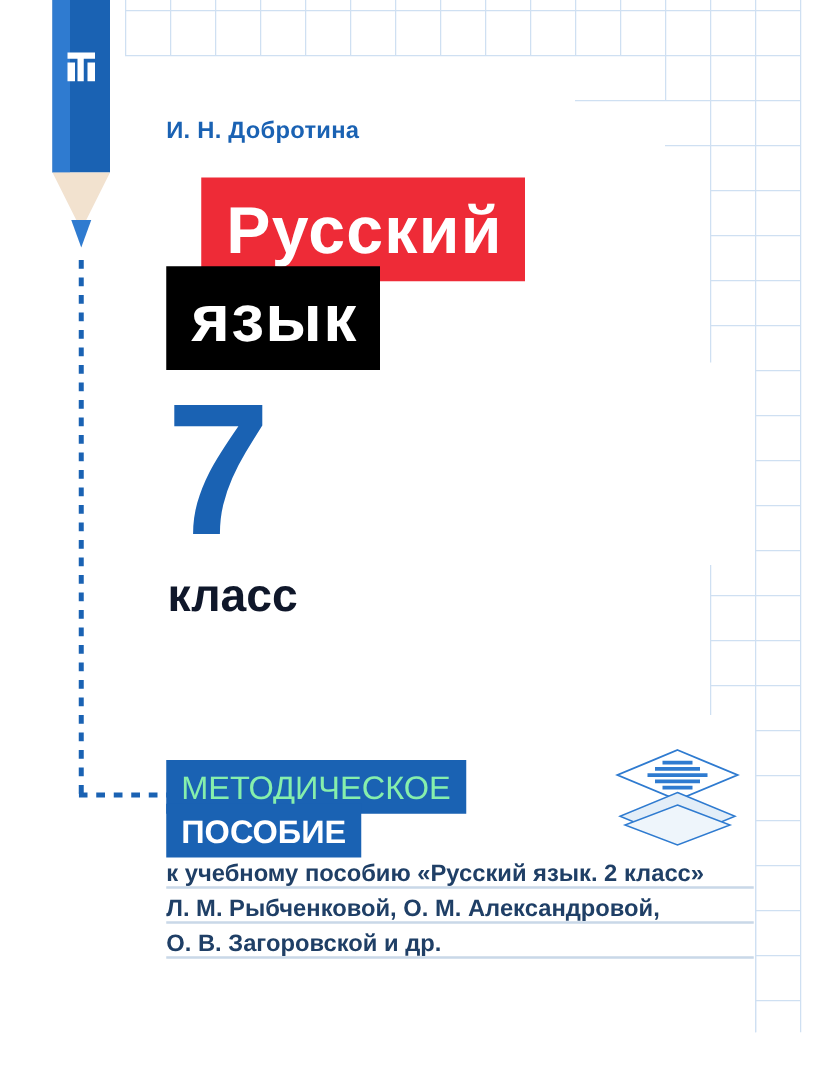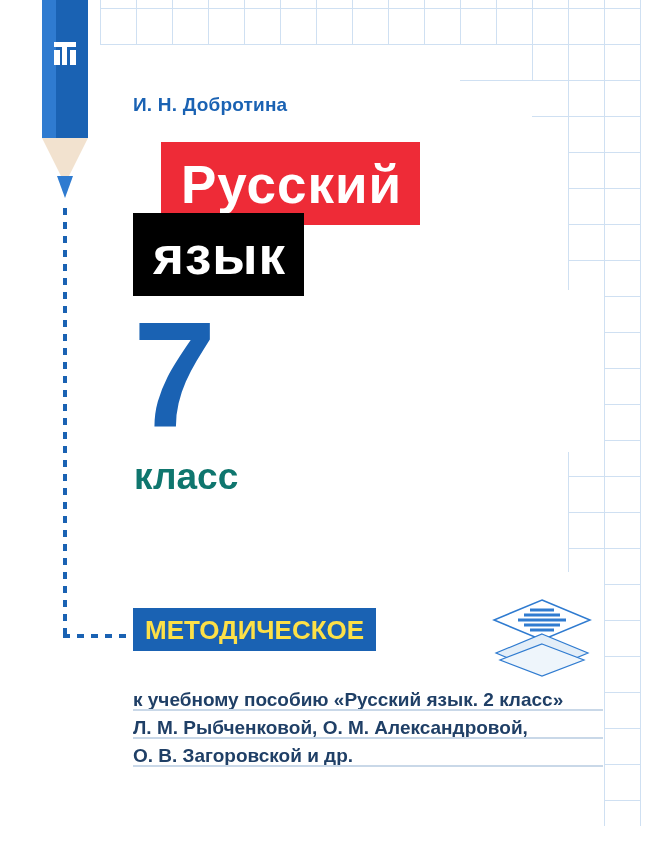--- a/index.html
+++ b/index.html
@@ -151,33 +151,33 @@
     color: #1a62b3;
     line-height: 1;
     letter-spacing: -2px;
   }
   .grade-word {
     position: absolute;
     left: 134px;
     top: 458px;
     font-size: 37px;
     font-weight: bold;
-    color: #0f766e;
+    color: #0f172a;
     line-height: 1;
   }
 
   
   .method-line1 {
     position: absolute;
     left: 133px;
     top: 608px;
     background: #1a62b3;
-    color: #fde047;
+    color: #86efac;
     font-size: 26px;
-    font-weight: bold;
+    font-weight: normal;
     line-height: 1;
     padding: 9px 12px 8px 12px;
   }
   .method-line2 {
     position: absolute;
     left: 133px;
     top: 643px;
     background: #1a62b3;
     color: #ffffff;
     font-size: 26px;
@@ -282,20 +282,21 @@
 
   <div class="author">И. Н. Добротина</div>
 
   <div class="title-line1">Русский</div>
   <div class="title-line2">язык</div>
 
   <div class="grade-number">7</div>
   <div class="grade-word">класс</div>
 
   <div class="method-line1">МЕТОДИЧЕСКОЕ</div>
+  <div class="method-line2">ПОСОБИЕ</div>
 
   <svg class="books-icon" viewBox="0 0 100 80">
     <polygon points="50,2 98,22 50,42 2,22" fill="#ffffff" stroke="#2f7bd0" stroke-width="1.5"></polygon>
     <g stroke="#2f7bd0" stroke-width="3">
       <line x1="26" y1="22" x2="74" y2="22"></line>
       <line x1="32" y1="17" x2="68" y2="17"></line>
       <line x1="32" y1="27" x2="68" y2="27"></line>
       <line x1="38" y1="12" x2="62" y2="12"></line>
       <line x1="38" y1="32" x2="62" y2="32"></line>
     </g>

